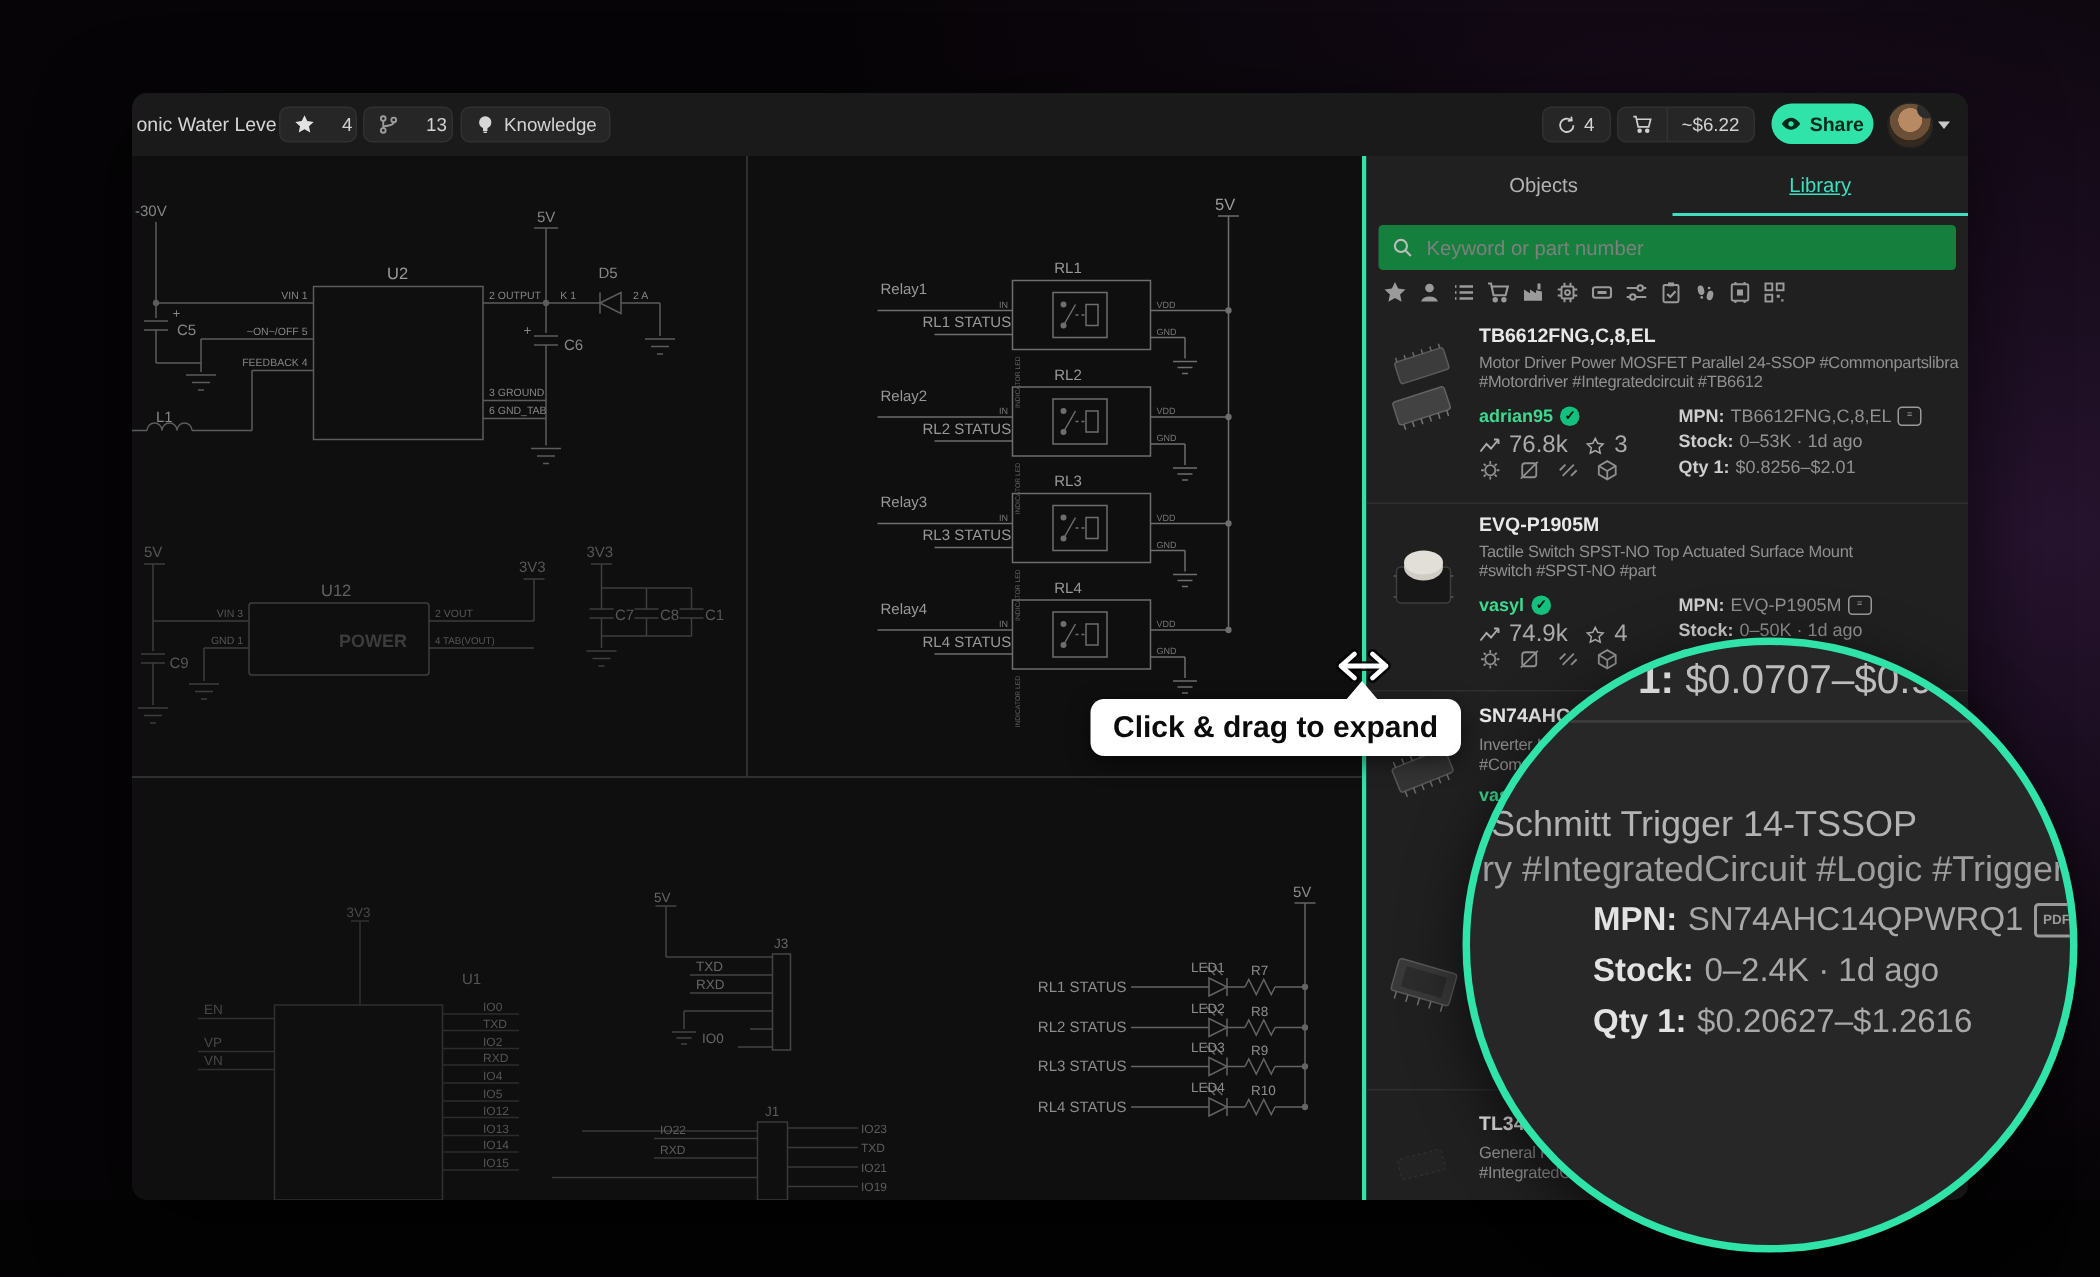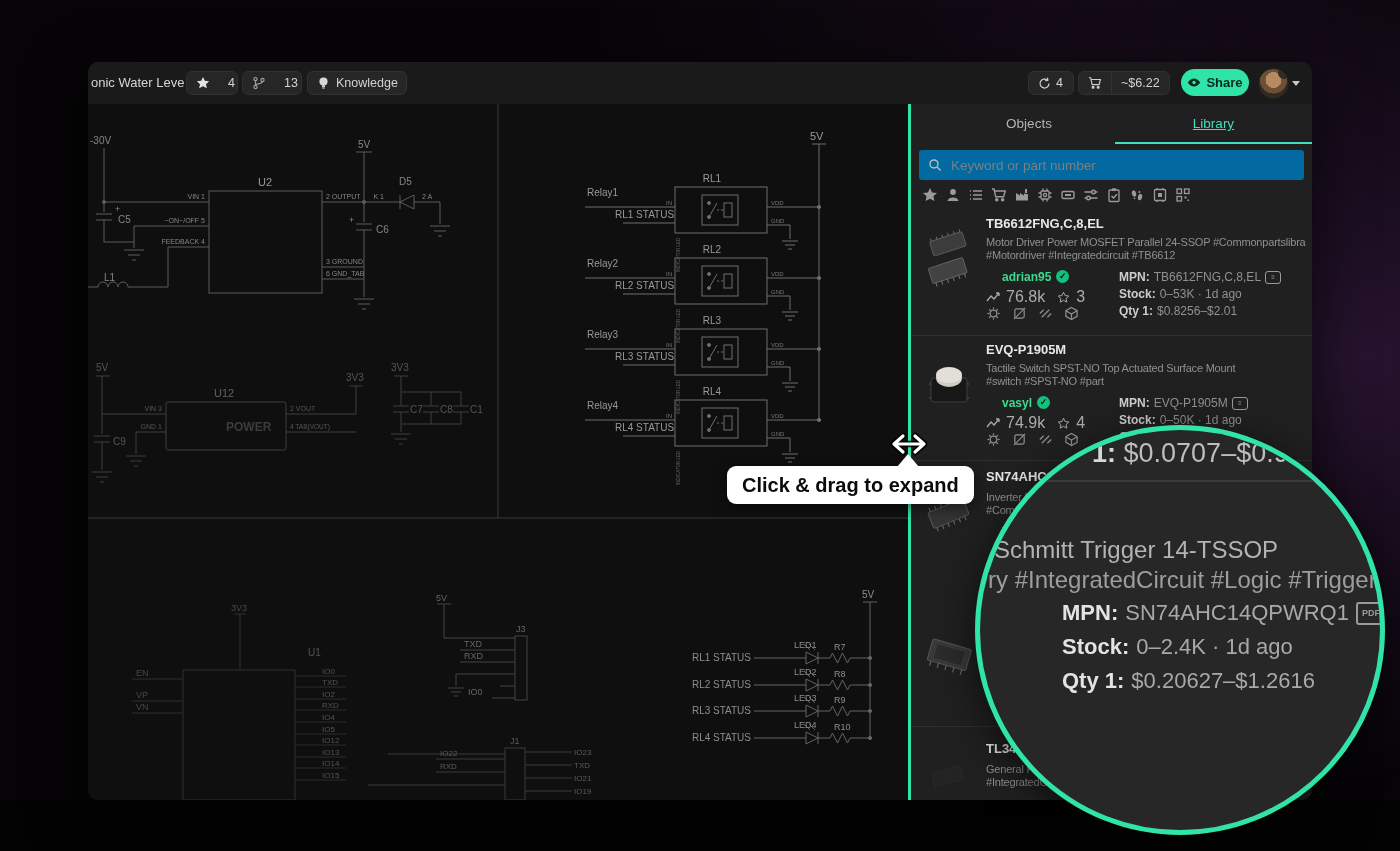--- a/index.html
+++ b/index.html
@@ -38,34 +38,34 @@
   
   .divider{position:absolute;left:820px;top:42px;width:3px;height:696px;background:var(--accent);}
 
   
   .panel{position:absolute;left:823px;top:42px;width:401px;height:696px;background:#202020;overflow:hidden;}
   .p-tabs{position:absolute;left:0;top:0;width:100%;height:40px;}
   .p-tab{position:absolute;top:0;height:40px;line-height:40px;text-align:center;font-size:13.5px;}
   .p-tab.objects{left:16px;width:204px;color:#b3b3b3;}
   .p-tab.library{left:204px;width:197px;color:var(--tab-teal);text-decoration:underline;}
   .p-underline{position:absolute;left:204px;top:38px;width:197px;height:2px;background:var(--tab-teal);}
-  .search{position:absolute;left:8px;top:46px;width:385px;height:30px;background:#0369a1;border-radius:3px;display:flex;align-items:center;}
+  .search{position:absolute;left:8px;top:46px;width:385px;height:30px;background:#15803d;border-radius:3px;display:flex;align-items:center;}
   .search input{background:transparent;border:none;outline:none;color:#cfcfcf;font-size:13.5px;width:330px;font-family:"Liberation Sans",sans-serif;}
   .search input::placeholder{color:#7f7f7f;}
   .f-icons{position:absolute;left:10px;top:80px;height:22px;display:flex;gap:6px;align-items:center;}
   .f-ic{width:17px;height:17px;display:flex;align-items:center;justify-content:center;}
 
   
   .card{position:absolute;left:0;width:401px;overflow:hidden;}
   .card + .card{border-top:0;}
   .card-line{position:absolute;left:0;width:401px;height:1px;background:#2f2f2f;}
   .thumb{position:absolute;left:6px;top:14px;width:64px;height:64px;}
   .c-title{position:absolute;left:75px;top:6px;font-size:13px;font-weight:bold;color:#e8e8e8;white-space:nowrap;}
   .c-desc{position:absolute;left:75px;font-size:11px;letter-spacing:-0.2px;color:#909090;white-space:nowrap;width:320px;overflow:hidden;}
-  .c-author{position:absolute;left:75px;display:flex;align-items:flex-start;gap:5px;font-size:12px;font-weight:bold;color:var(--author-green);margin-left:16px;}
+  .c-author{position:absolute;left:75px;display:flex;align-items:center;gap:5px;font-size:12px;font-weight:bold;color:var(--author-green);}
   .vbadge{width:13px;height:13px;border-radius:50%;background:#14c07e;color:#08140e;font-size:9px;line-height:13px;text-align:center;font-weight:bold;}
   .c-stats{position:absolute;left:75px;display:flex;align-items:center;gap:6px;color:#ababab;font-size:16px;}
   .c-icons{position:absolute;left:75px;display:flex;gap:11px;align-items:center;}
   .rrow{position:absolute;left:208px;font-size:12px;color:#919191;white-space:nowrap;display:flex;align-items:center;gap:4px;}
   .rrow b{color:#cdcdcd;}
 
   
   .mag{position:absolute;left:975px;top:425px;width:400px;height:400px;border-radius:50%;
     border:5px solid var(--accent);background:#272727;overflow:hidden;z-index:20;
     box-shadow:0 10px 40px rgba(0,0,0,.6);}

